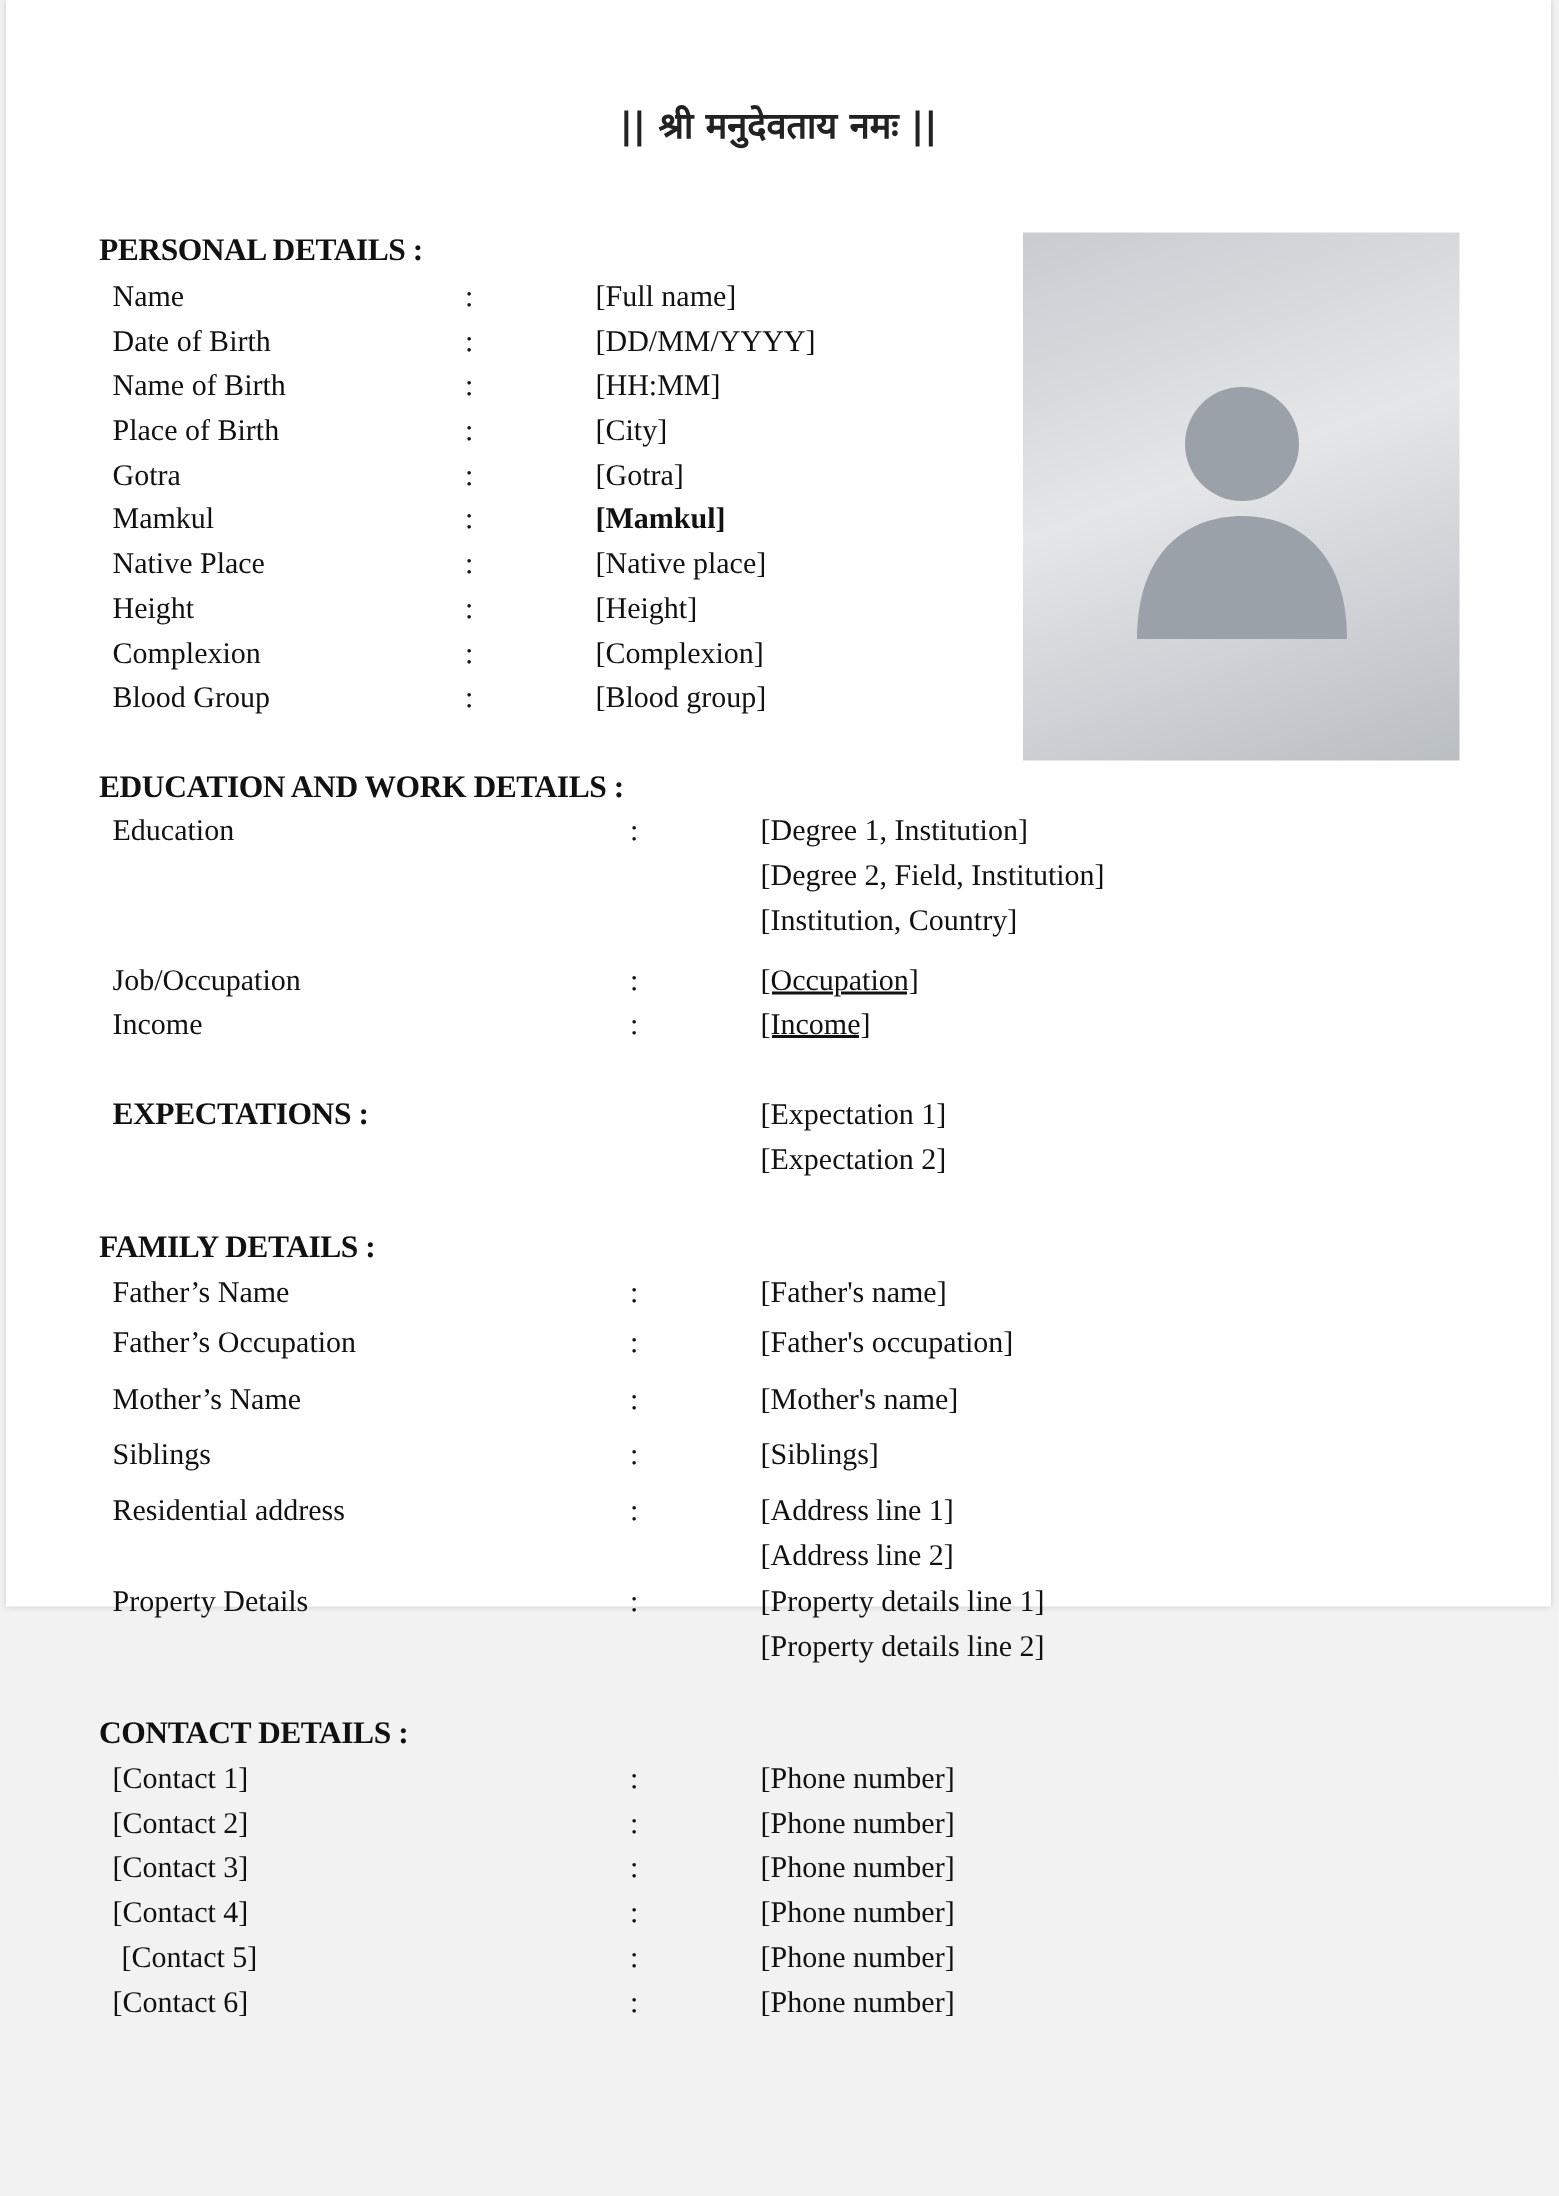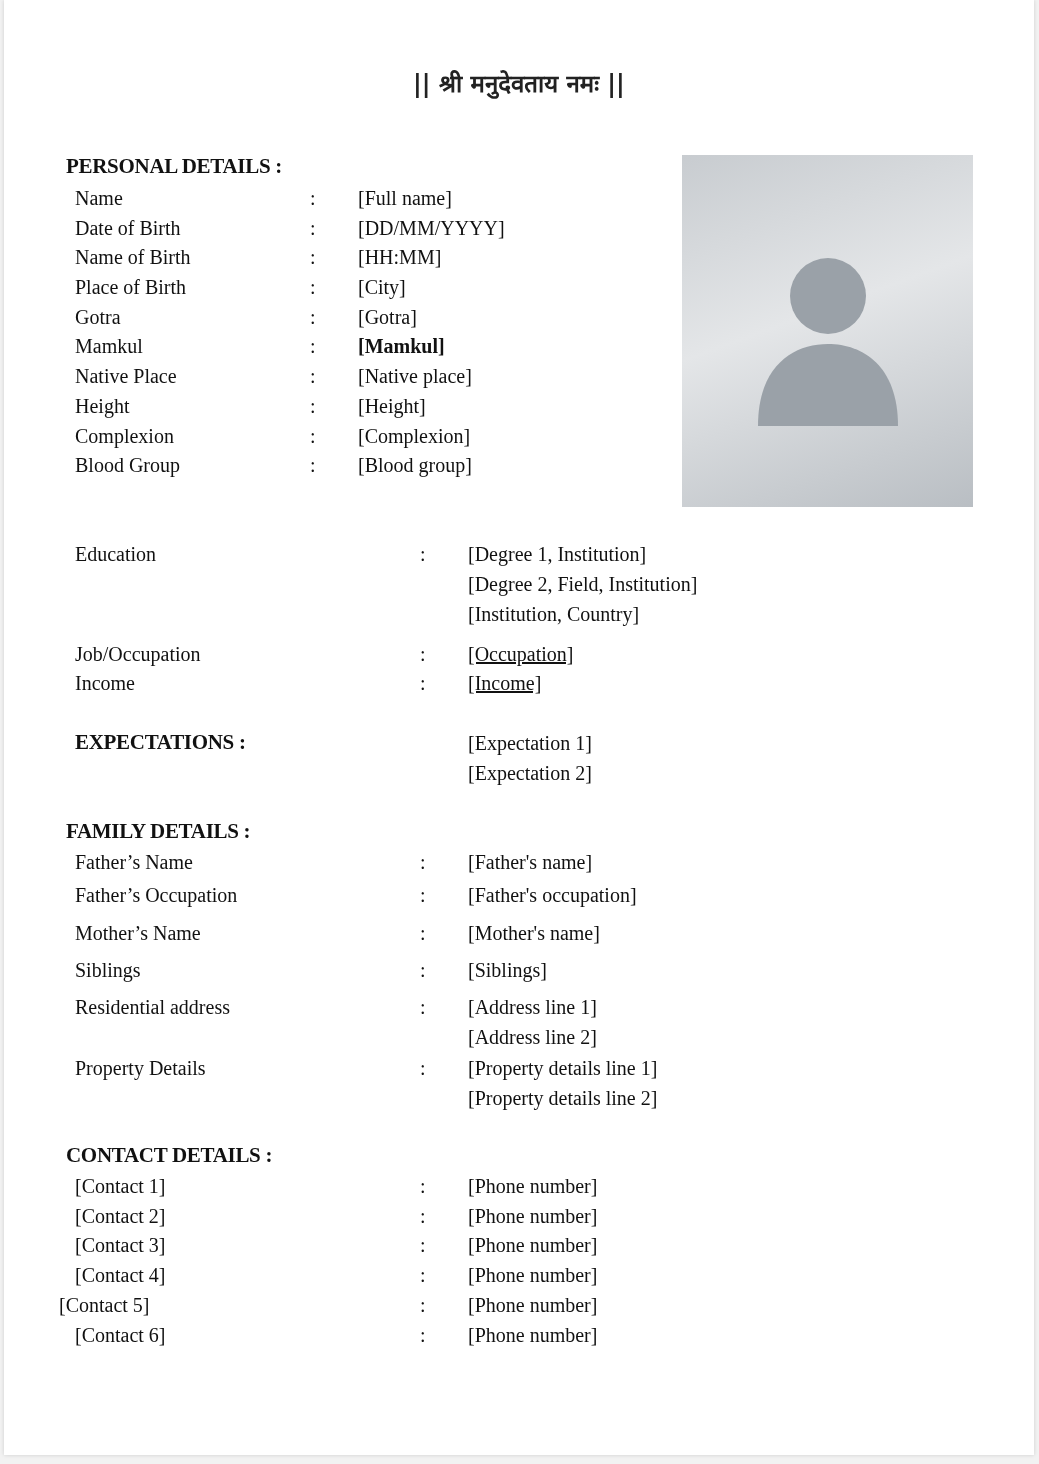--- a/index.html
+++ b/index.html
@@ -1,32 +1,32 @@
 <!DOCTYPE html>
 <html><head>
   <meta charset="utf-8">
   <style>
     html, body { margin: 0; padding: 0; background: #f2f2f2; }
     body { width: 1039px; height: 1464px; overflow: hidden; position: relative; }
     .page {
-      position: absolute; left: 4px; top: 0; width: 1030px; height: 1455px;
+      position: absolute; left: 4px; top: 0; width: 1030px; height: 1071px;
       background: #ffffff; box-shadow: 0 0 4px rgba(0,0,0,0.15);
       font-family: "Liberation Serif", "DejaVu Serif", serif; color: #111;
     }
     .invocation {
       position: absolute; top: 66px; left: 0; width: 100%; text-align: center;
       font-family: "DejaVu Sans", sans-serif; font-weight: bold; font-size: 24px; color: #222;
     }
     .heading {
       position: absolute; font-weight: bold; font-size: 21px; letter-spacing: -0.3px;
     }
     .row { position: absolute; font-size: 20px; line-height: 30px; }
     .label { position: absolute; white-space: nowrap; }
     .colon { position: absolute; }
-    .value { position: absolute; white-space: nowrap; }
+    .value { position: absolute; white-space: nowrap; margin-left: 39px; }
     .photo {
       position: absolute; left: 678px; top: 155px; width: 291px; height: 352px;
       background: linear-gradient(160deg, #c8ccd0 0%, #e4e6e8 45%, #b9bec3 100%);
       display: flex; align-items: center; justify-content: center;
     }
     .photo svg { width: 160px; height: 190px; }
   </style>
 </head>
 <body>
 
@@ -88,20 +88,21 @@
       </div>
     </div>
 
   <div class="photo">
     <svg viewBox="0 0 160 190">
       <circle cx="80" cy="60" r="38" fill="#9aa1a8"></circle>
       <path d="M10 190 C10 130 45 108 80 108 C115 108 150 130 150 190 Z" fill="#9aa1a8"></path>
     </svg>
   </div>
 
+  <div class="heading" style="left:62px; top:512px;">EDUCATION AND WORK DETAILS :</div>
   <div id="education-rows">
       <div class="row" style="left:0;top:539px;">
         <span class="label" style="left:71px;">Education</span>
         <span class="colon" style="left:416px;">:</span>
         <span class="value" style="left:464px;top:0px;">[Degree 1, Institution]</span>
         <span class="value" style="left:464px;top:30px;">[Degree 2, Field, Institution]</span>
         <span class="value" style="left:464px;top:60px;">[Institution, Country]</span>
       </div>
       <div class="row" style="left:0;top:639px;">
         <span class="label" style="left:71px;">Job/Occupation</span>
@@ -177,21 +178,21 @@
         <span class="label" style="left:71px;">[Contact 3]</span>
         <span class="colon" style="left:416px;">:</span>
         <span class="value" style="left:464px;">[Phone number]</span>
       </div>
       <div class="row" style="left:0;top:1260.1px;">
         <span class="label" style="left:71px;">[Contact 4]</span>
         <span class="colon" style="left:416px;">:</span>
         <span class="value" style="left:464px;">[Phone number]</span>
       </div>
       <div class="row" style="left:0;top:1289.8px;">
-        <span class="label" style="left:55px;">[Contact 5]</span>
+        <span class="label" style="left:77px;">[Contact 5]</span>
         <span class="colon" style="left:416px;">:</span>
         <span class="value" style="left:464px;">[Phone number]</span>
       </div>
       <div class="row" style="left:0;top:1319.5px;">
         <span class="label" style="left:71px;">[Contact 6]</span>
         <span class="colon" style="left:416px;">:</span>
         <span class="value" style="left:464px;">[Phone number]</span>
       </div>
     </div>
 

